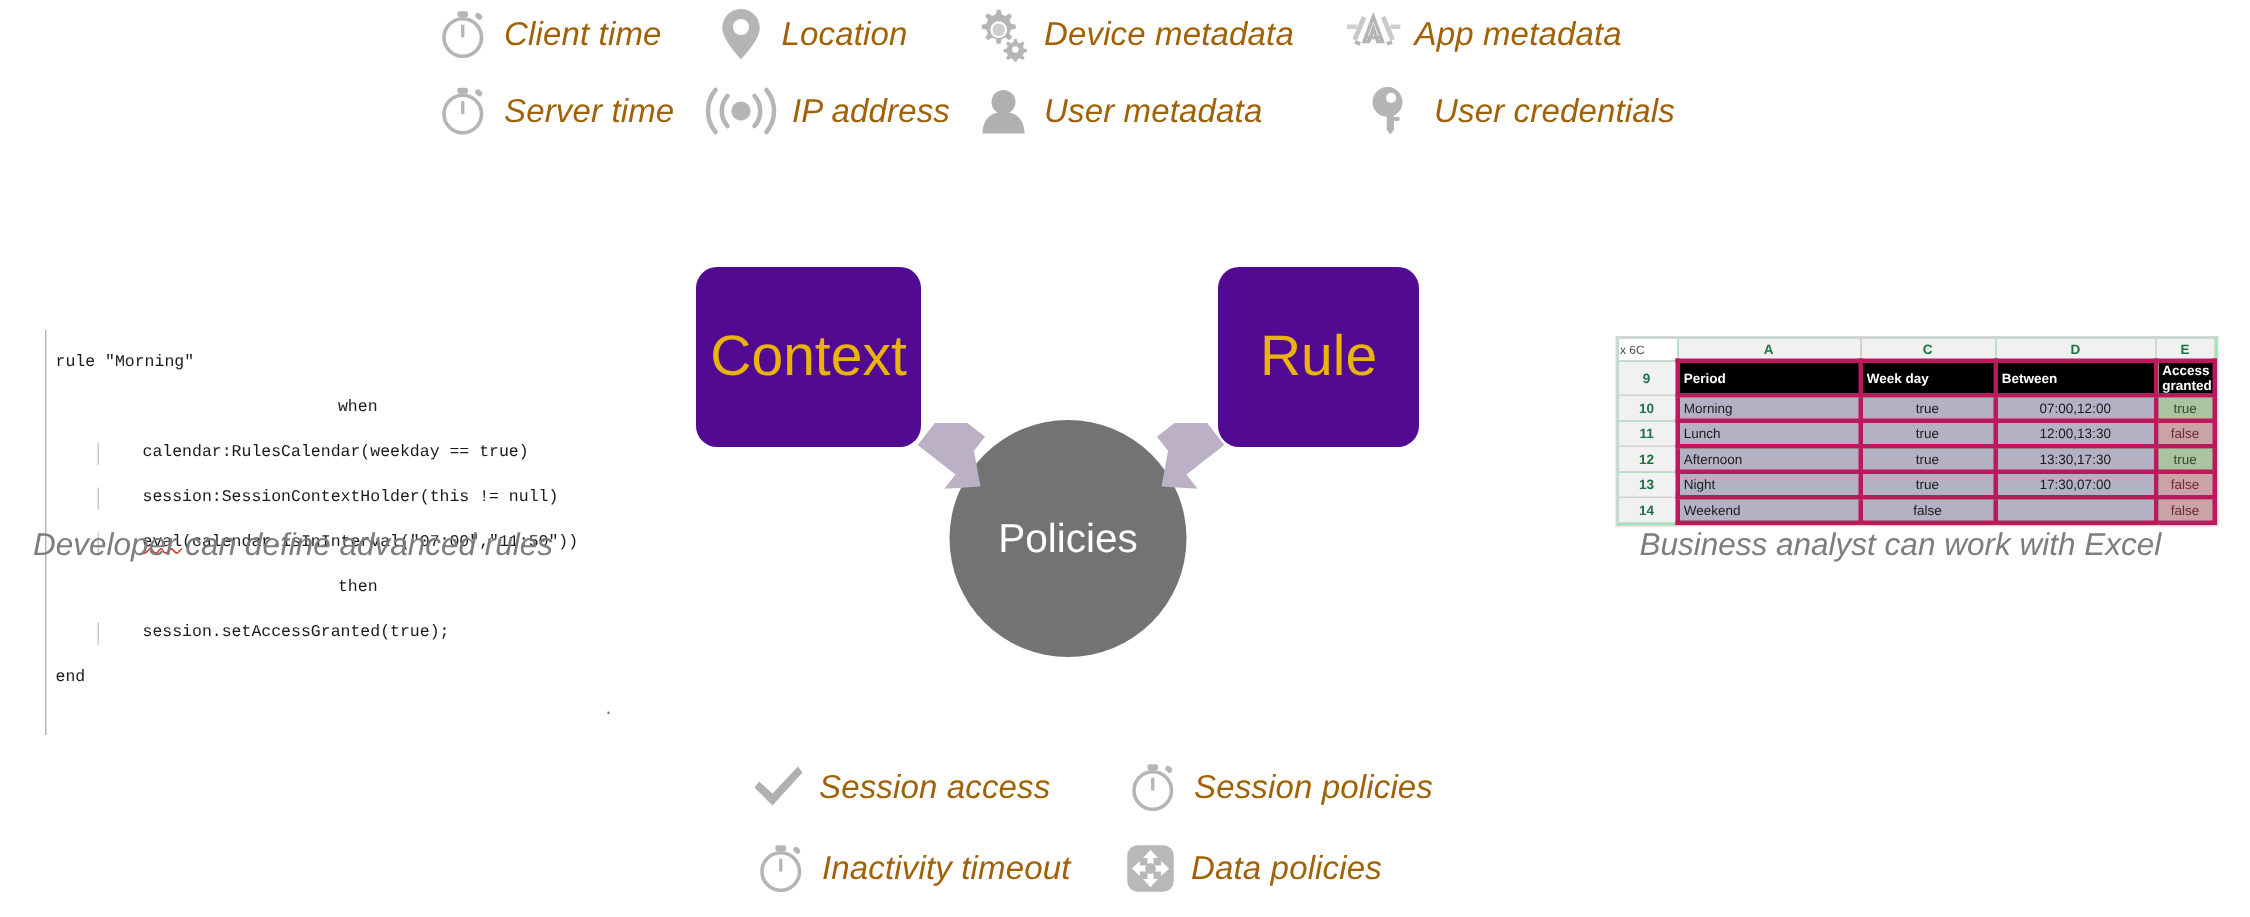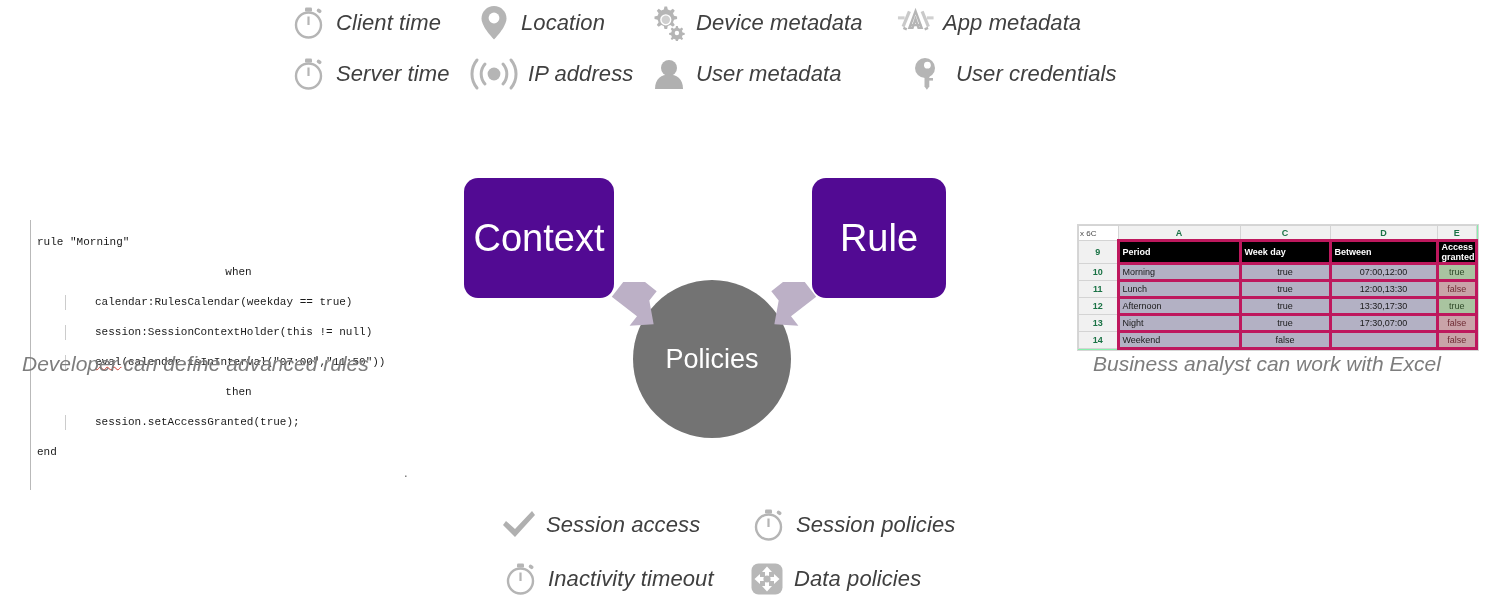--- a/index.html
+++ b/index.html
@@ -28,34 +28,34 @@
     height: 38px;
     flex: 0 0 38px;
     display: flex;
     align-items: center;
     justify-content: center;
   }
   .icon-box svg { display: block; }
   .icon-label {
     font-style: italic;
     font-size: 22px;
-    color: #404040;
+    color: #a16207;
     letter-spacing: 0.1px;
     text-align: right;
   }
 
   
   .node-rect {
     position: absolute;
     background: #520a93;
     border-radius: 14px;
     display: flex;
     align-items: center;
     justify-content: center;
-    color: #ffffff;
+    color: #eab308;
     font-size: 38px;
   }
   .node-circle {
     position: absolute;
     background: #737373;
     border-radius: 50%;
     display: flex;
     align-items: center;
     justify-content: center;
     color: #ffffff;

